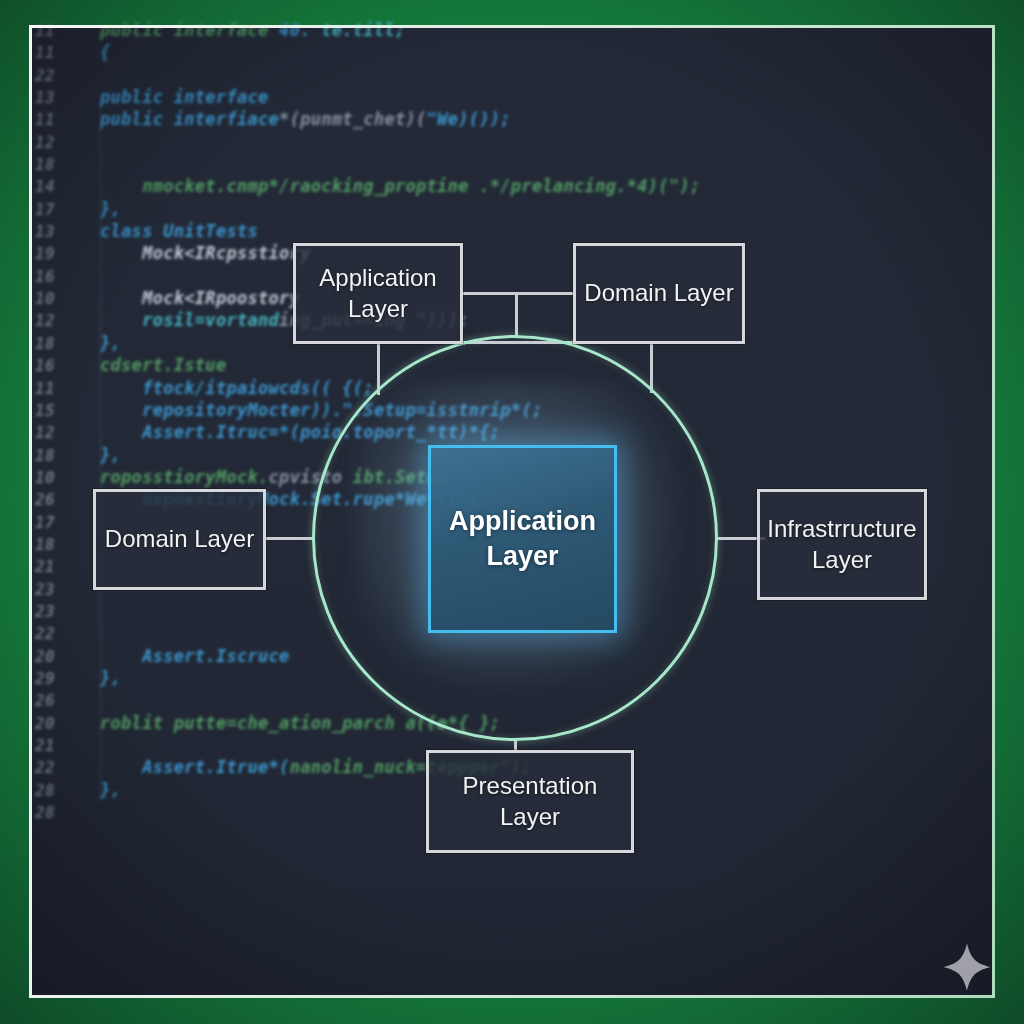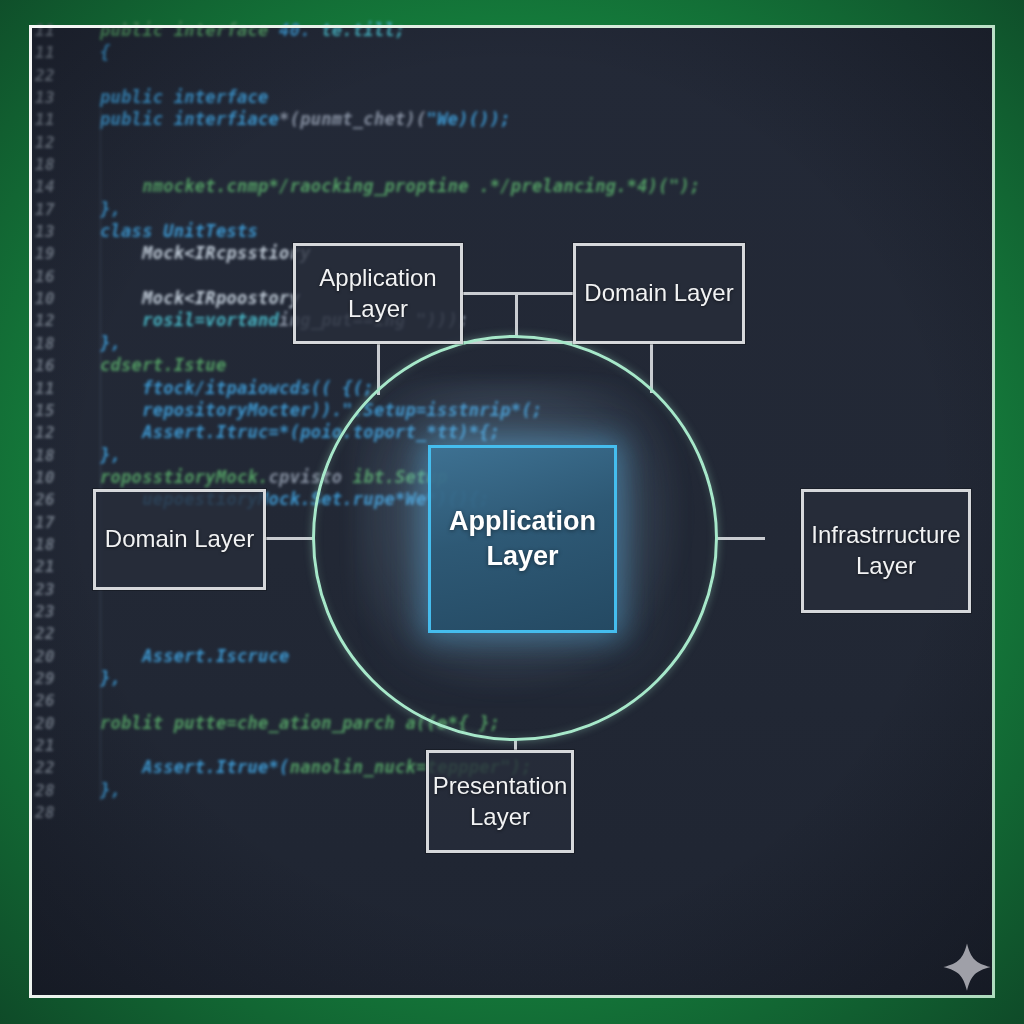--- a/index.html
+++ b/index.html
@@ -144,24 +144,24 @@
 
   <div class="node" style="left:293px;top:243px;width:170px;height:101px">
     <span class="node-label">Application Layer</span>
   </div>
   <div class="node" style="left:573px;top:243px;width:172px;height:101px">
     <span class="node-label">Domain Layer</span>
   </div>
   <div class="node" style="left:93px;top:489px;width:173px;height:101px">
     <span class="node-label">Domain Layer</span>
   </div>
-  <div class="node" style="left:801px;top:489px;width:170px;height:124px">
+  <div class="node" style="left:757px;top:489px;width:170px;height:111px">
     <span class="node-label">Infrastrructure Layer</span>
   </div>
-  <div class="node" style="left:426px;top:750px;width:148px;height:103px">
+  <div class="node" style="left:426px;top:750px;width:208px;height:103px">
     <span class="node-label">Presentation Layer</span>
   </div>
 
   <div class="center-node">
     <span class="center-label">Application Layer</span>
   </div>
 
   <svg class="sparkle" viewBox="0 0 48 48">
     <path d="M24 3 C27.5 16.5 31.5 20.5 45 24 C31.5 27.5 27.5 31.5 24 45 C20.5 31.5 16.5 27.5 3 24 C16.5 20.5 20.5 16.5 24 3 Z" fill="#9fa0a8"></path>
   </svg>

